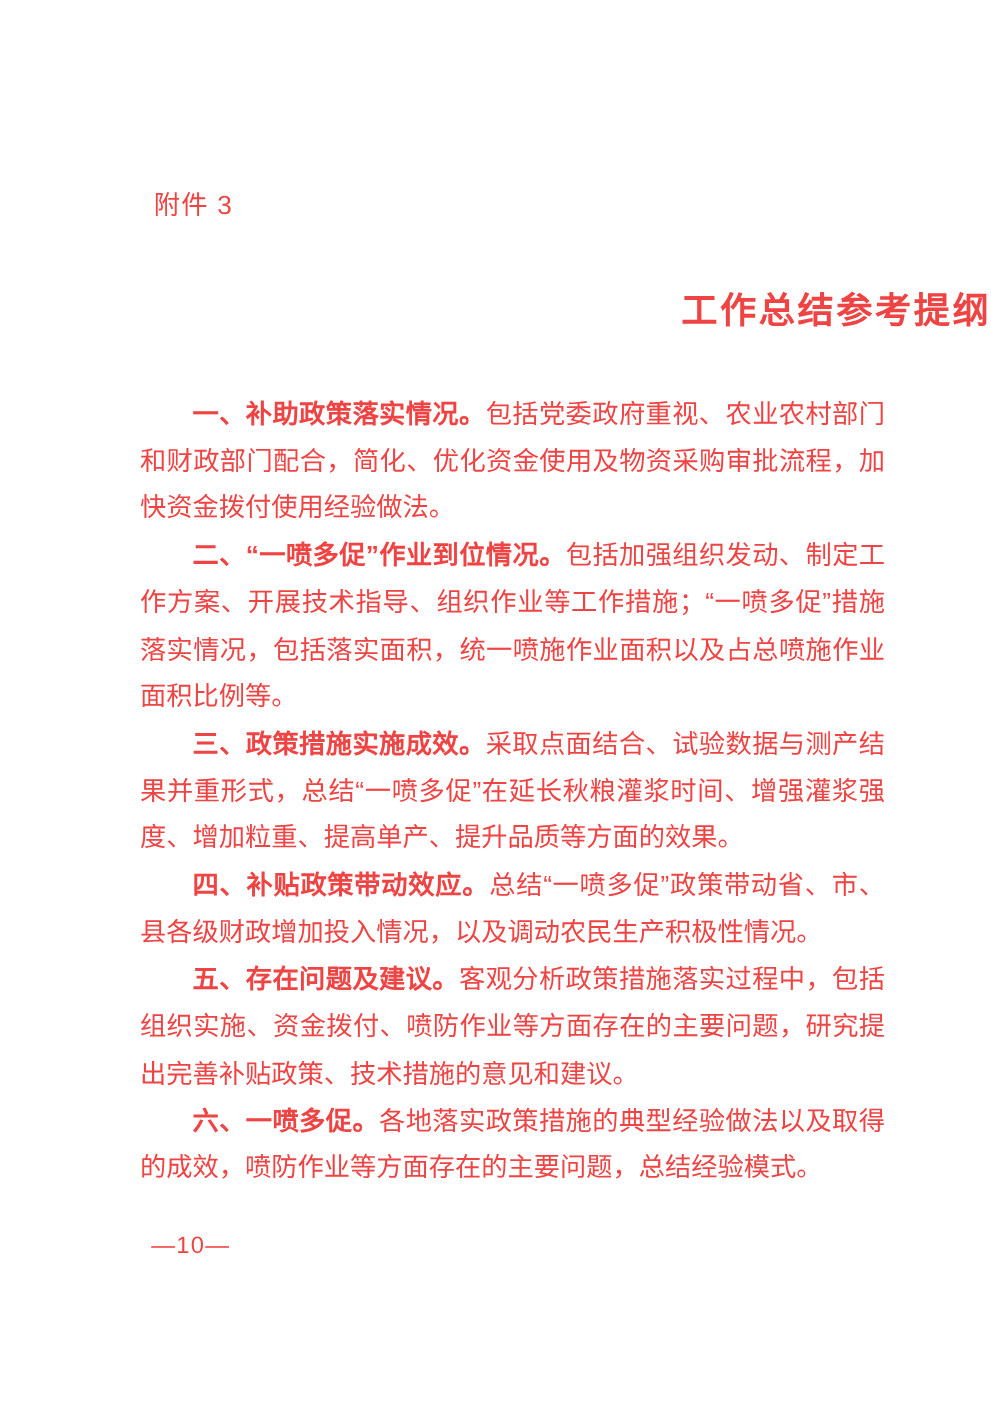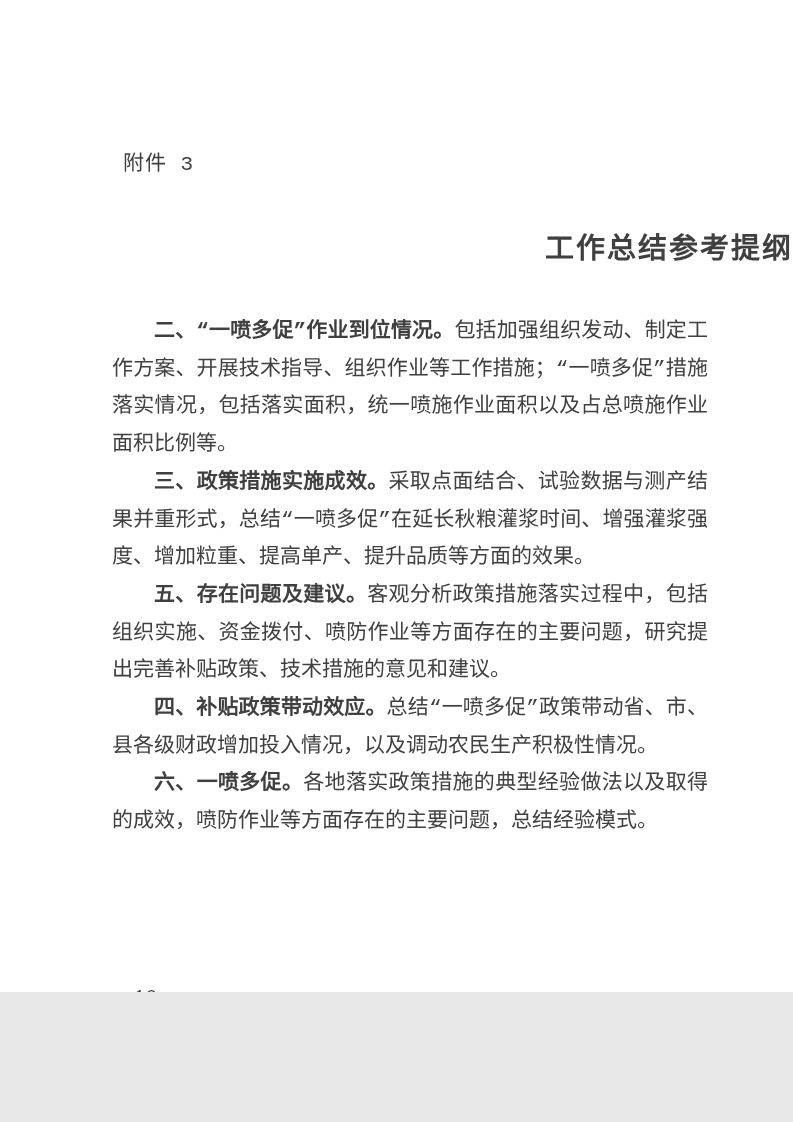--- a/index.html
+++ b/index.html
@@ -3,25 +3,25 @@
 <meta charset="utf-8">
 <style>
   html, body {
     margin: 0;
     padding: 0;
     background: #e8e8e8;
   }
   .page {
     position: relative;
     width: 793px;
-    height: 992px;
+    height: 1122px;
     margin: 0 auto;
     background: #ffffff;
-    color: #404040;
-    font-family: Liberation Mono, monospace;
+    color: #ef4444;
+    font-family: Liberation Sans, sans-serif;
     overflow: hidden;
   }
   .attachment-label {
     position: absolute;
     left: 123px;
     top: 150px;
     font-size: 21px;
     line-height: 30px;
     letter-spacing: 1px;
   }
@@ -65,22 +65,23 @@
 </head>
 <body>
 
 <div class="page">
 
   <div class="attachment-label">附件 3</div>
 
   <h1 class="doc-title">工作总结参考提纲</h1>
 
   <div class="doc-body">
+    <p><span class="para-heading">一、补助政策落实情况。</span><span>包括党委政府重视、农业农村部门和财政部门配合，简化、优化资金使用及物资采购审批流程，加快资金拨付使用经验做法。</span></p>
     <p><span class="para-heading">二、“一喷多促”作业到位情况。</span><span>包括加强组织发动、制定工作方案、开展技术指导、组织作业等工作措施；“一喷多促”措施落实情况，包括落实面积，统一喷施作业面积以及占总喷施作业面积比例等。</span></p>
     <p><span class="para-heading">三、政策措施实施成效。</span><span>采取点面结合、试验数据与测产结果并重形式，总结“一喷多促”在延长秋粮灌浆时间、增强灌浆强度、增加粒重、提高单产、提升品质等方面的效果。</span></p>
+    <p><span class="para-heading">四、补贴政策带动效应。</span><span>总结“一喷多促”政策带动省、市、县各级财政增加投入情况，以及调动农民生产积极性情况。</span></p>
     <p><span class="para-heading">五、存在问题及建议。</span><span>客观分析政策措施落实过程中，包括组织实施、资金拨付、喷防作业等方面存在的主要问题，研究提出完善补贴政策、技术措施的意见和建议。</span></p>
-    <p><span class="para-heading">四、补贴政策带动效应。</span><span>总结“一喷多促”政策带动省、市、县各级财政增加投入情况，以及调动农民生产积极性情况。</span></p>
     <p><span class="para-heading">六、一喷多促。</span><span>各地落实政策措施的典型经验做法以及取得的成效，喷防作业等方面存在的主要问题，总结经验模式。</span></p>
   </div>
 
   <div class="page-number">—10—</div>
 
 </div>
 
 </body></html>

